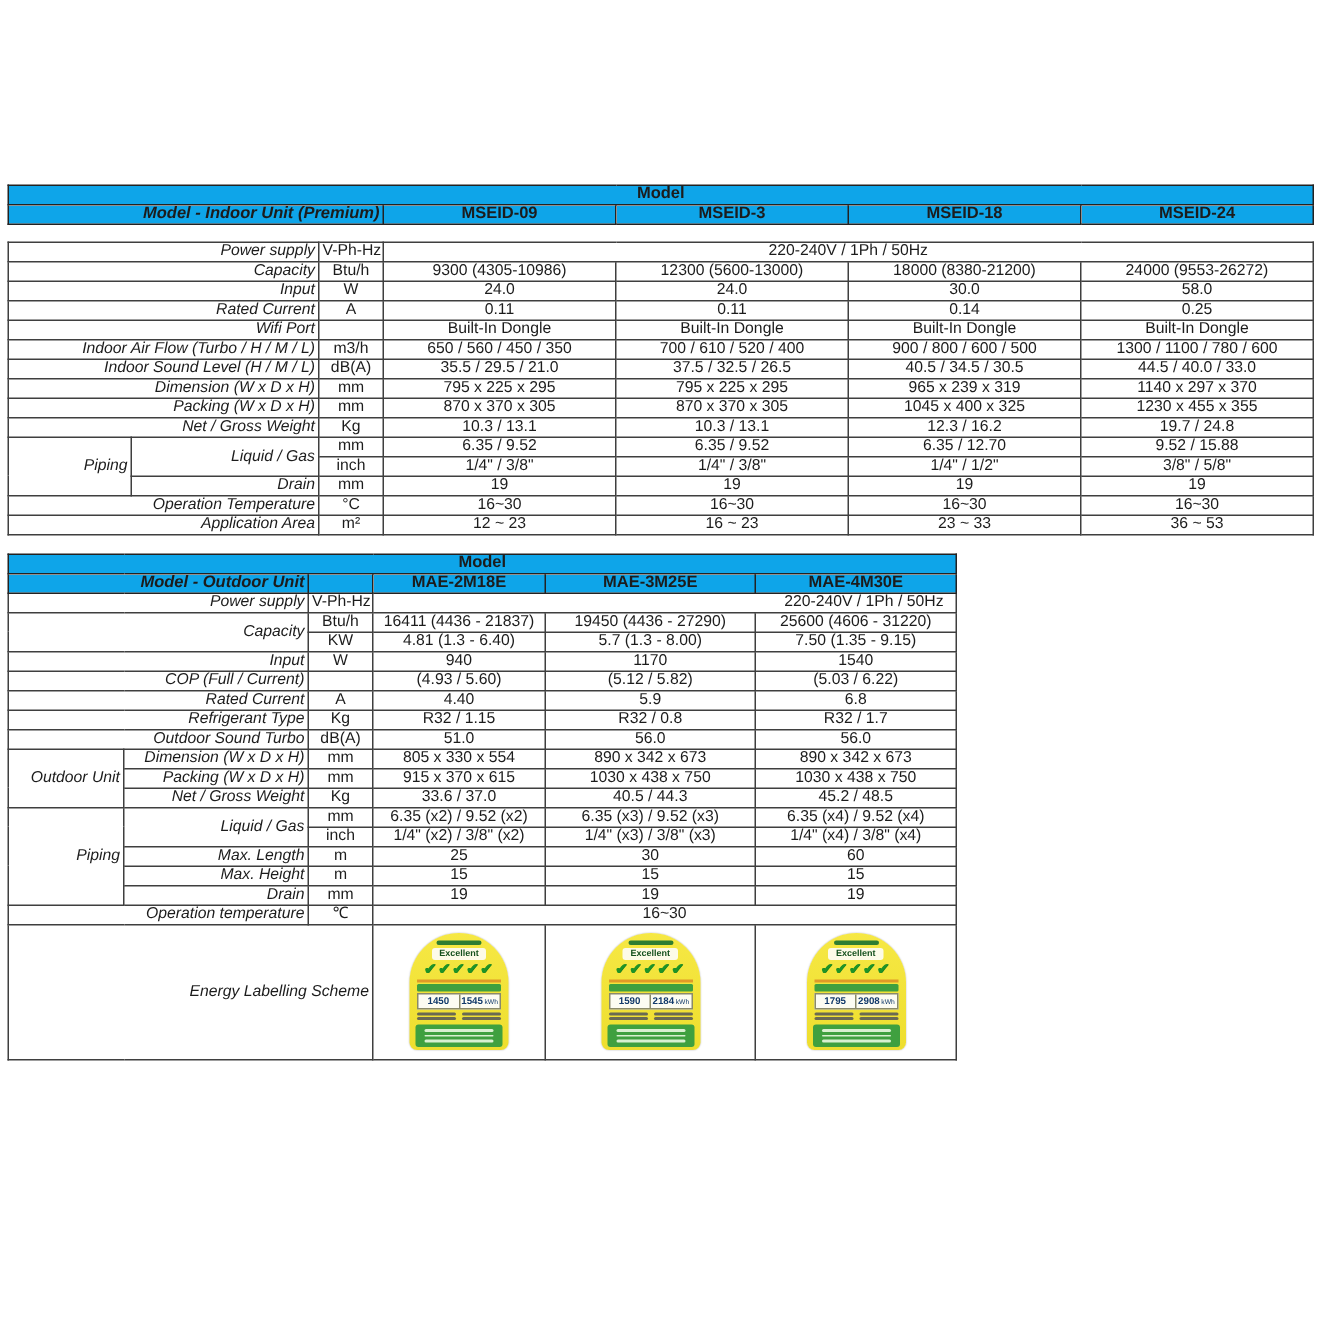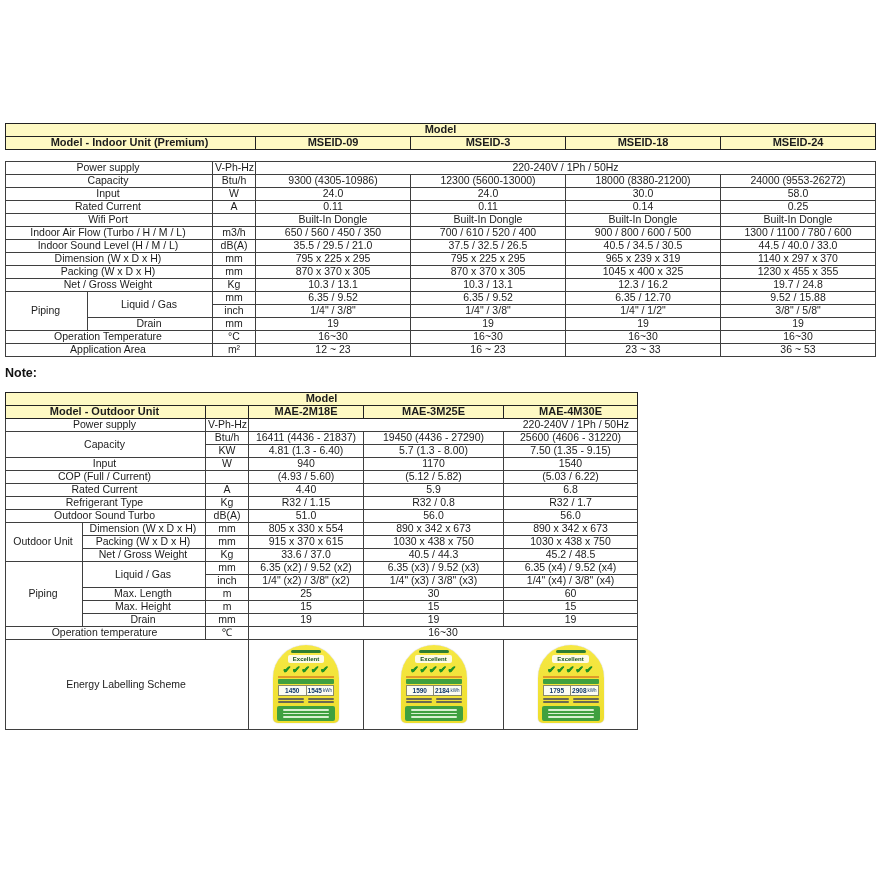--- a/index.html
+++ b/index.html
@@ -10,24 +10,24 @@
   }
   .sheet { padding-left:5px; padding-top:123px; }
 
   table { border-collapse:collapse; table-layout:fixed; }
   td {
     border:1px solid #3f3f3f;
     font-size:10.5px; text-align:center;
     padding:0 2px; height:12px; line-height:1.05;
     white-space:nowrap; overflow:hidden;
   }
-  .hdr td { background:#fef9c3; font-weight:700; font-size:11px; border-color:#222; }
+  .hdr td { background:#0ea5e9; font-weight:700; font-size:11px; border-color:#222; }
   .hdr .row-model td { height:11px; }
   .hdr-outline { border:1.5px solid #1a1a1a; }
-  .lbl { text-align:center; padding-left:0; }
+  .lbl { text-align:right; padding-left:0;font-style:italic; }
   .t-indoor-header { width:870px; }
   .t-indoor-body  { width:870px; margin-top:11px; }
   .t-outdoor      { width:632px; margin-top:12px; }
   .ps-right { text-align:right; padding-right:8px; }
 
   .note { margin-top:10px; font-weight:700; font-size:12.5px; line-height:13px; color:#111; }
 
   .row-energy td { height:89px; }
   .row-energy .lbl { vertical-align:middle; }
 
@@ -212,21 +212,20 @@
       <td>m²</td>
       <td>12 ~ 23</td>
       <td>16 ~ 23</td>
       <td>23 ~ 33</td>
       <td>36 ~ 53</td>
     </tr>
   </tbody>
     </table>
 
   <div class="note">
-    <div>Note:</div>
   </div>
 
   <table class="t-outdoor">
     <colgroup>
         <col style="width:77px">
         <col style="width:123px">
         <col style="width:43px">
         <col style="width:115px">
         <col style="width:140px">
         <col style="width:134px">

